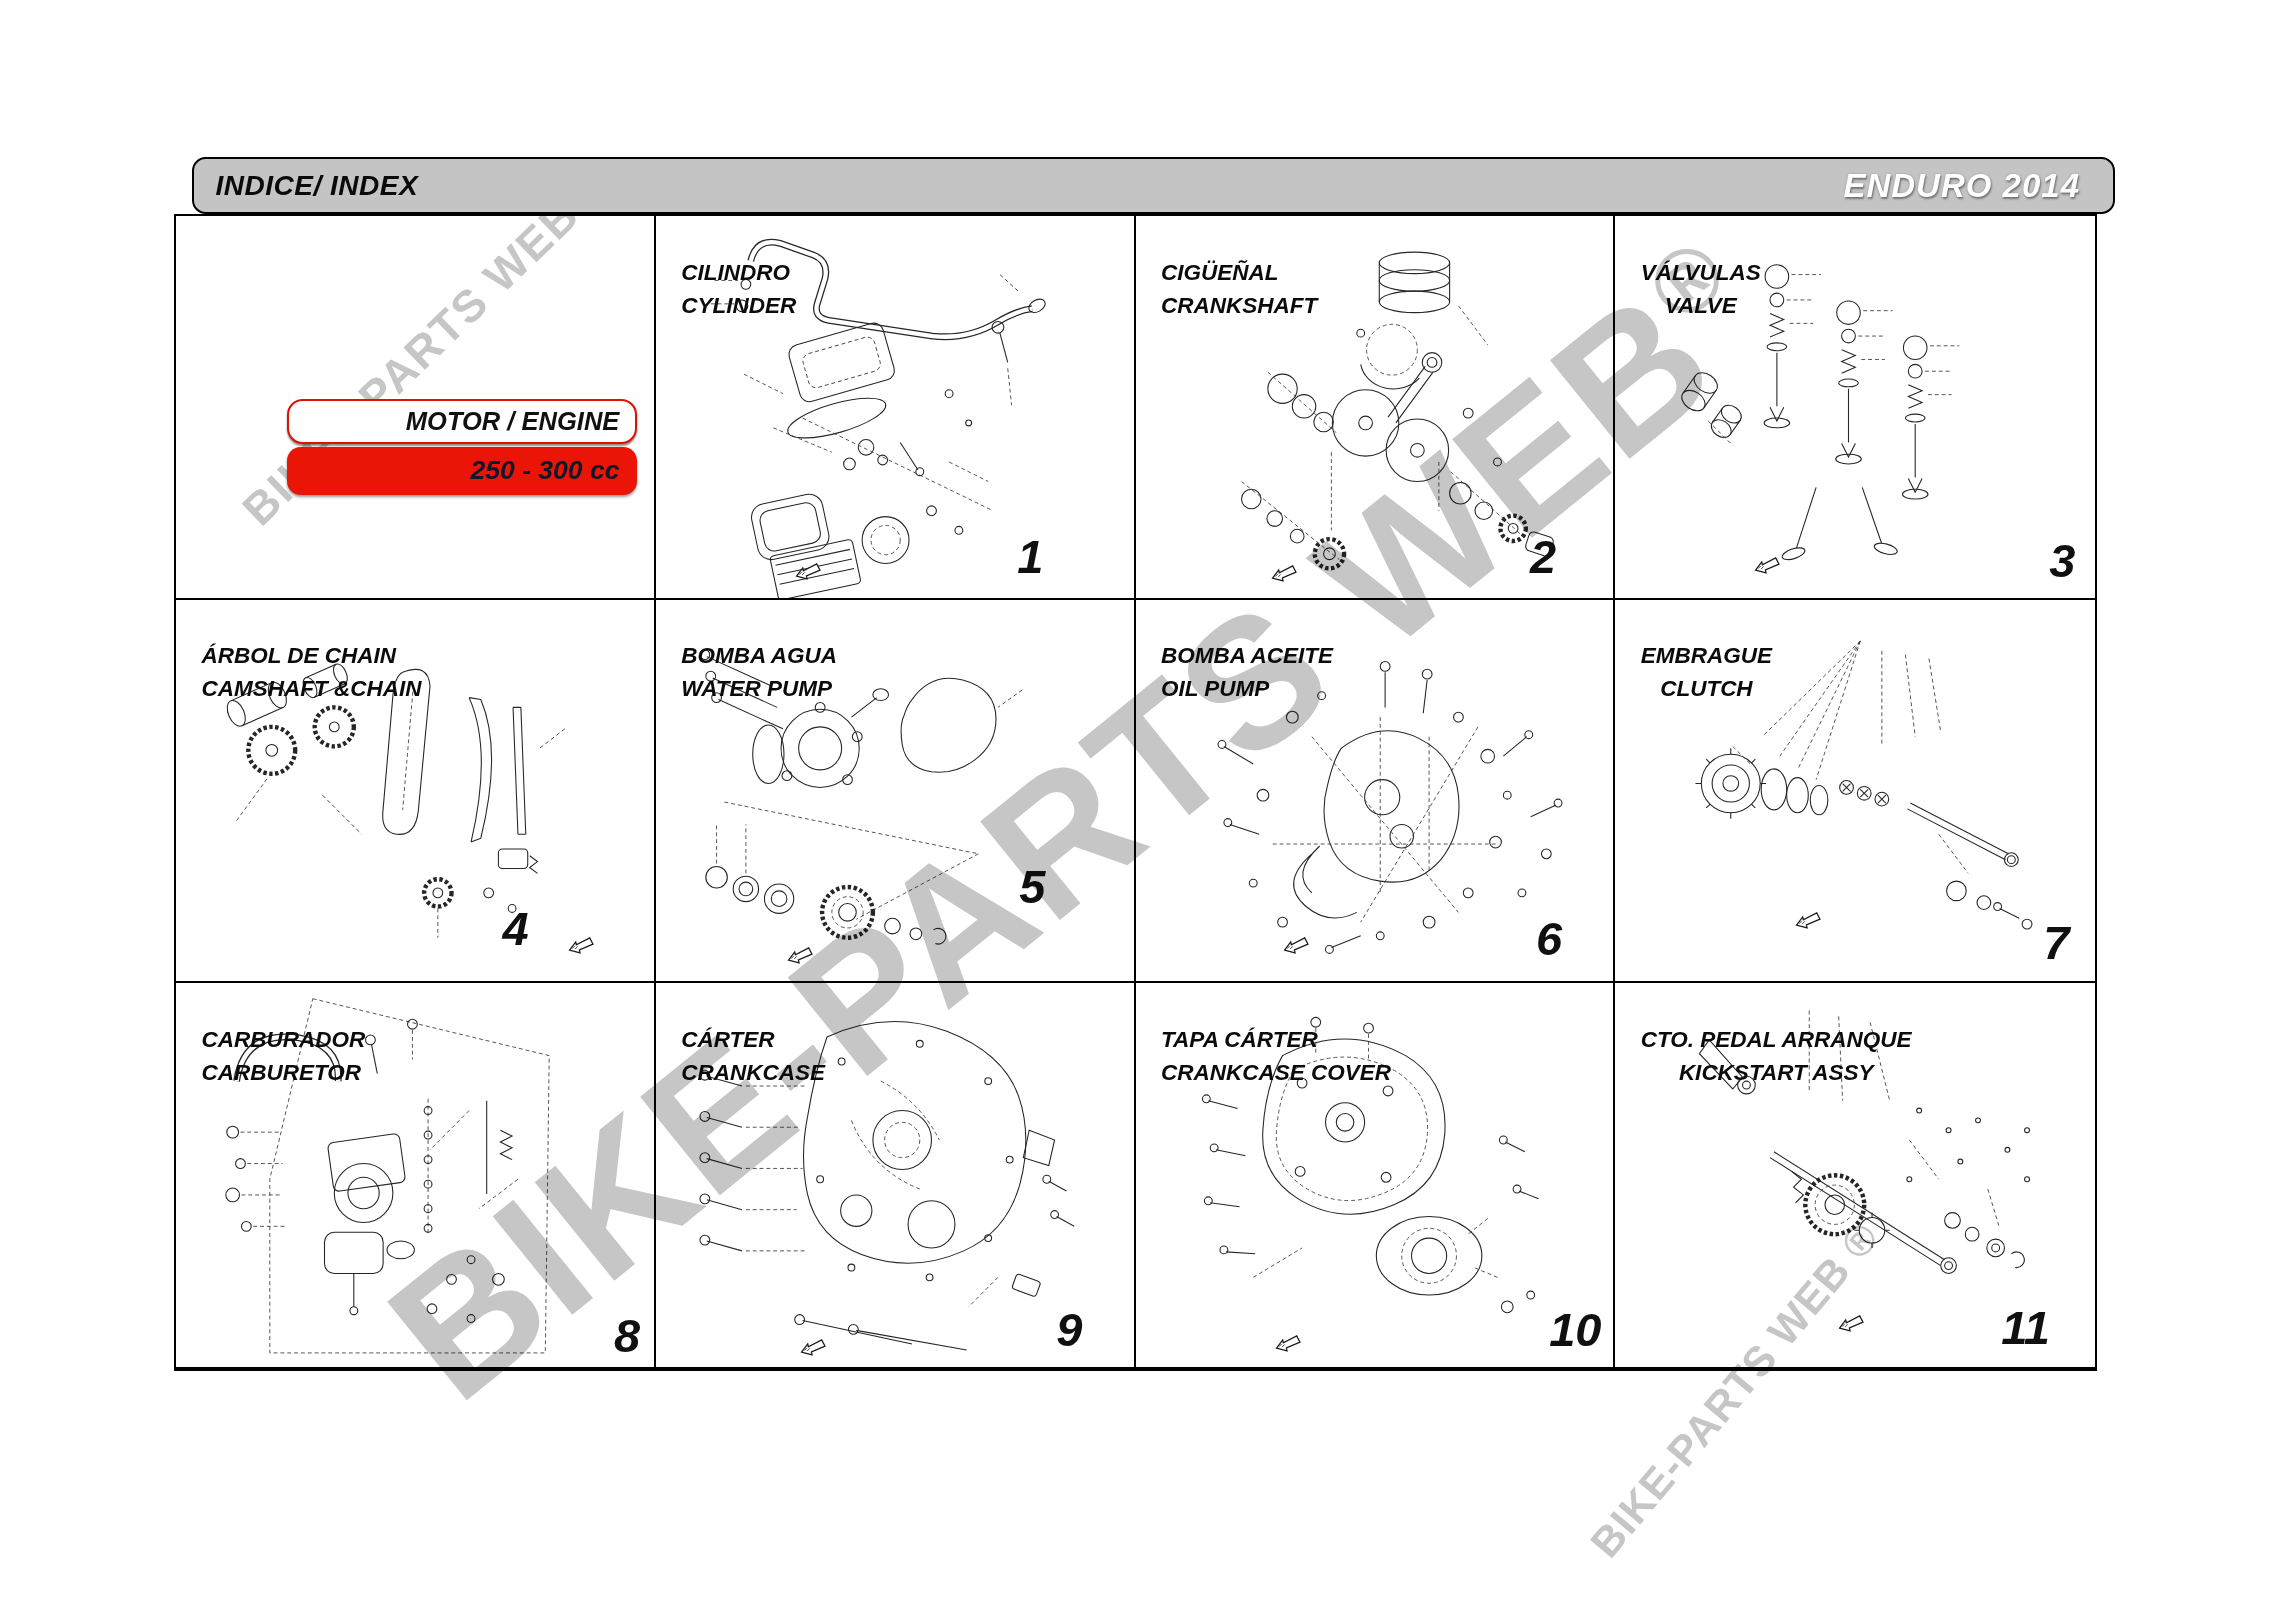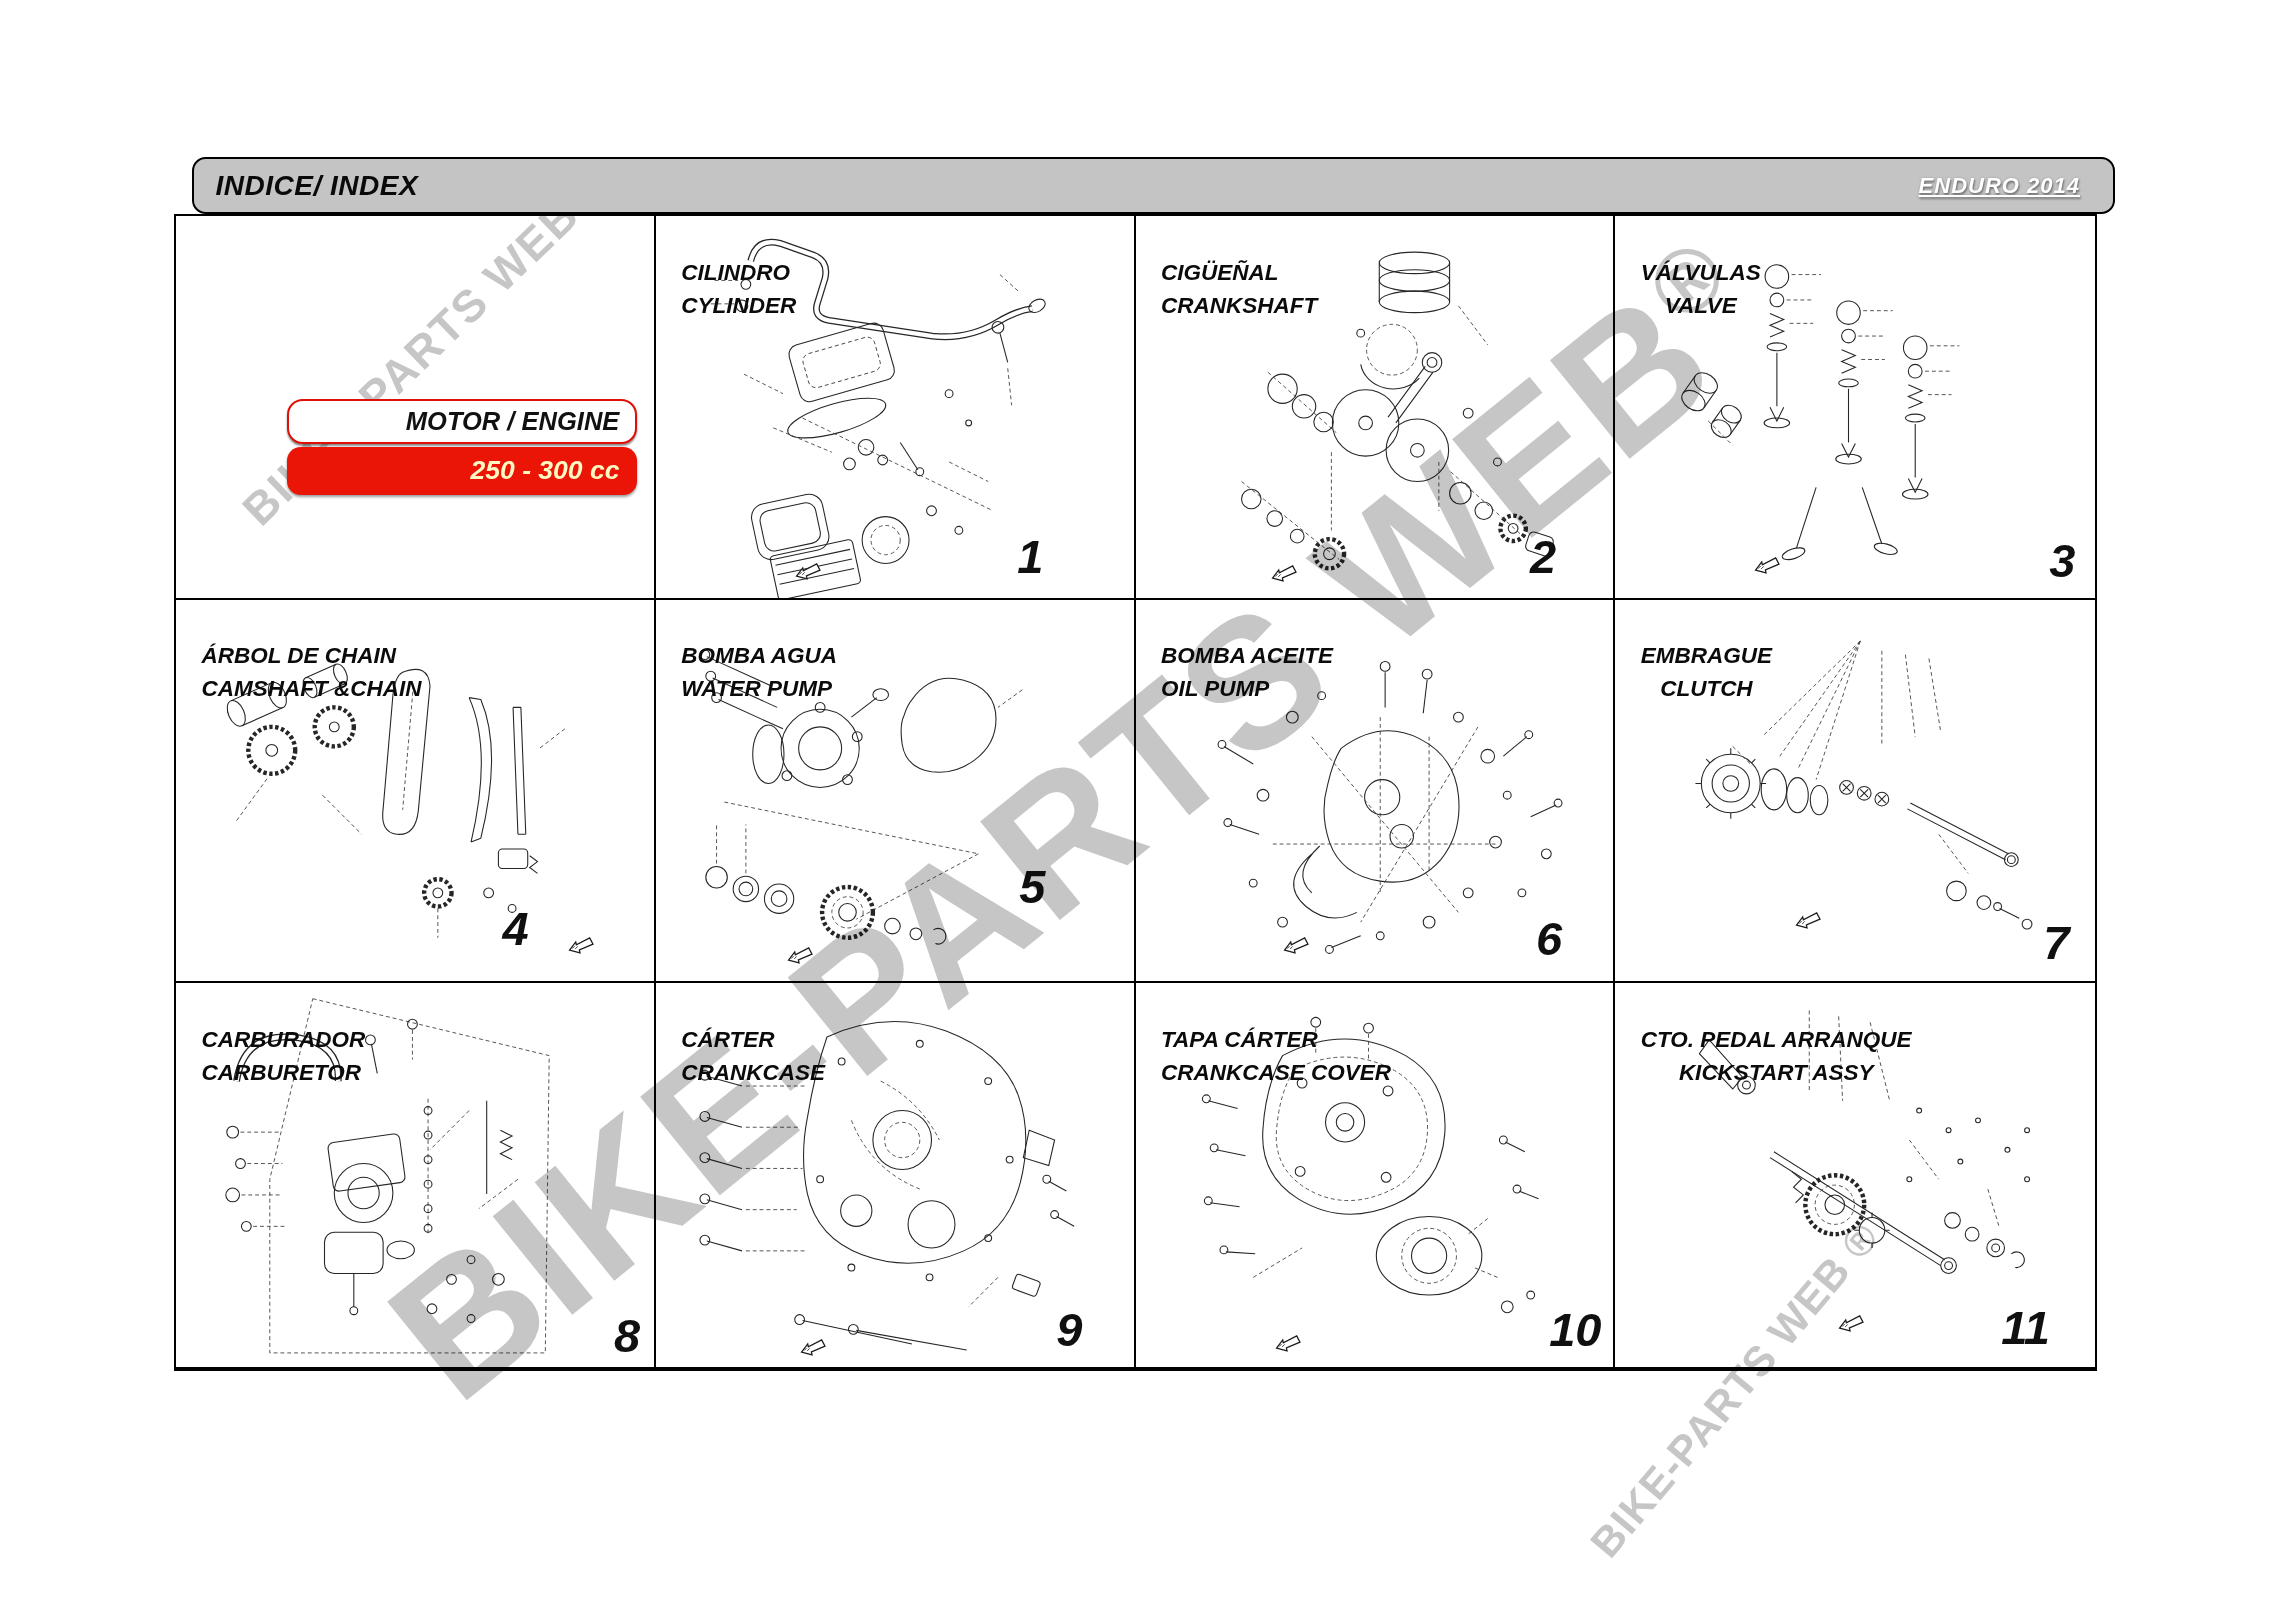--- a/index.html
+++ b/index.html
@@ -5,22 +5,22 @@
   html,body{margin:0;padding:0;background:#fff;}
   body{width:2293px;height:1621px;position:relative;overflow:hidden;
        font-family:"Liberation Sans",sans-serif;}
 
   
   .header-bar{position:absolute;left:192px;top:157px;width:1923px;height:57px;
     background:#c4c4c4;border:2.9px solid #000;border-radius:13.7px;box-sizing:border-box;
     display:flex;justify-content:space-between;align-items:center;
     padding:0 33px 0 21.6px;z-index:8;}
   .header-left{font-size:28px;font-weight:bold;font-style:italic;color:#0a0a0a;letter-spacing:0.5px;}
-  .header-right{font-size:22px;font-weight:bold;font-style:italic;color:#fff;letter-spacing:1px;
-    text-shadow:1px 2px 2px rgba(70,70,70,.6),0 0 2px rgba(110,110,110,.5);text-decoration:underline;}
+  .header-right{font-size:33px;font-weight:bold;font-style:italic;color:#fff;letter-spacing:1px;
+    text-shadow:1px 2px 2px rgba(70,70,70,.6),0 0 2px rgba(110,110,110,.5);}
 
   
   .index-table{position:absolute;left:174px;top:214px;width:1923px;height:1157px;
     border:2.9px solid #000;border-bottom-width:4.9px;box-sizing:border-box;
     display:grid;grid-template-columns:repeat(4,1fr);grid-template-rows:repeat(3,1fr);
     z-index:2;background:transparent;}
   .cell{position:relative;border-right:2px solid #000;border-bottom:2px solid #000;box-sizing:border-box;}
   .cell:nth-child(4n){border-right:none;text-align:center;}
   .cell:nth-child(n+9){border-bottom:none;}
   .cell-title{position:absolute;top:11.8px;left:25.5px;z-index:3;
@@ -30,21 +30,21 @@
   .fwd{position:absolute;z-index:2;}
 
   
   .badge{position:absolute;left:111px;top:183px;width:350px;z-index:4;text-align:right;}
   .badge-white{height:41px;background:#fff;border:2.9px solid #e11007;border-radius:15.7px;
     display:flex;align-items:center;justify-content:flex-end;padding-right:15.7px;
     font-size:25.5px;font-weight:bold;font-style:italic;color:#111;
     box-shadow:0 2px 2px rgba(0,0,0,.45);}
   .badge-red{margin-top:2.9px;height:48px;border-radius:13.7px;
     display:flex;align-items:center;justify-content:flex-end;padding-right:17.6px;
-    font-size:26.5px;font-weight:bold;font-style:italic;color:#fef9c3;
+    font-size:26.5px;font-weight:bold;font-style:italic;color:#0f172a;
     box-shadow:0 2px 2.9px rgba(0,0,0,.4);}
 
   
   .wm{position:absolute;font-weight:bold;color:#c6c6c6;pointer-events:none;white-space:nowrap;}
   .wm-tl{left:186px;top:331px;width:461px;text-align:center;font-size:45px;
     letter-spacing:2px;transform:rotate(-44deg);z-index:1;}
   .wm-center{left:-59px;top:676px;width:2274px;height:294px;line-height:294px;text-align:center;
     font-size:184px;letter-spacing:2.9px;transform:rotate(-39deg);
     mix-blend-mode:multiply;z-index:6;}
   .wm-center .reg{font-size:90px;position:relative;top:-71px;}

